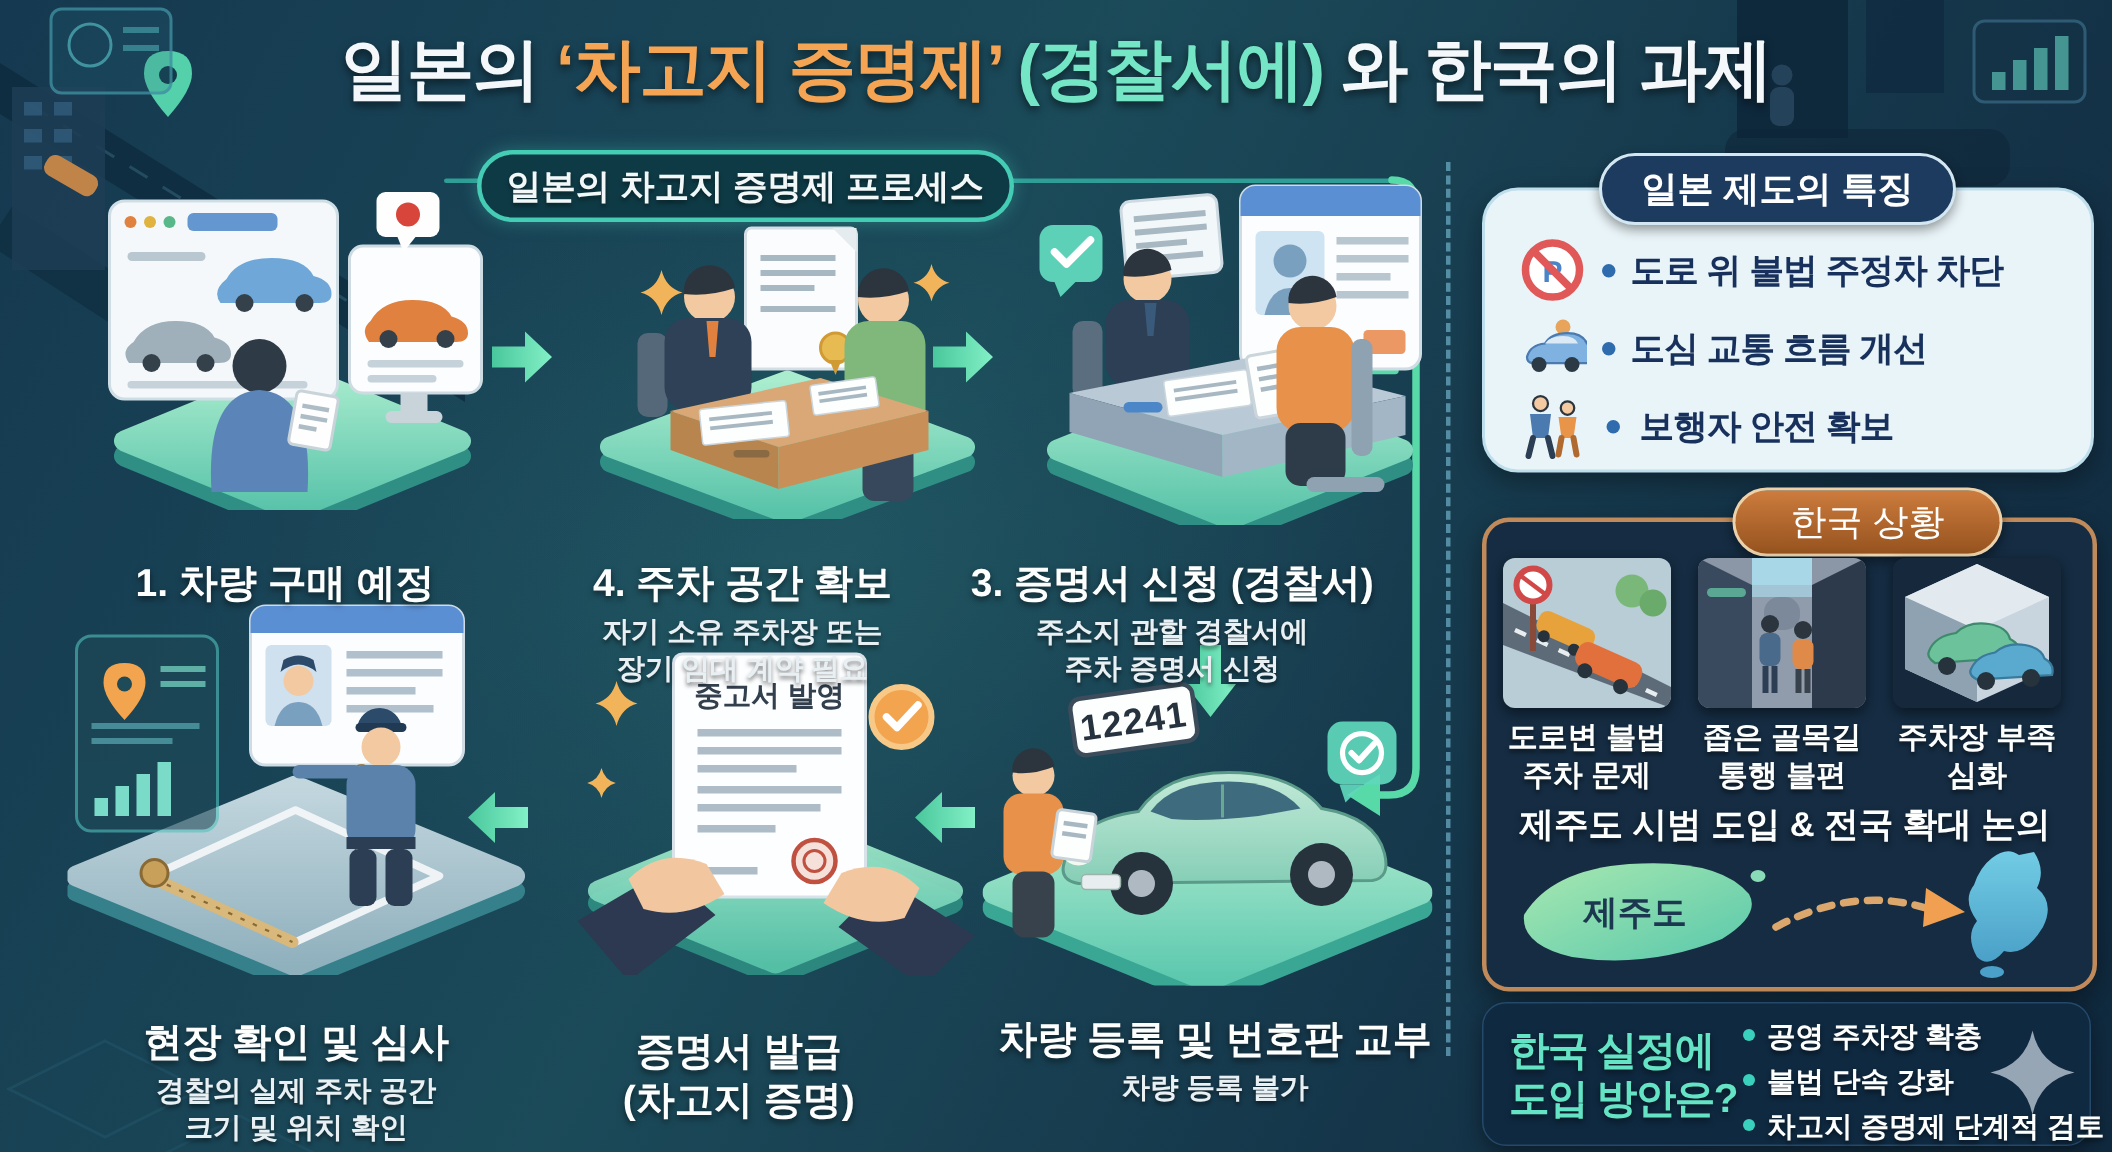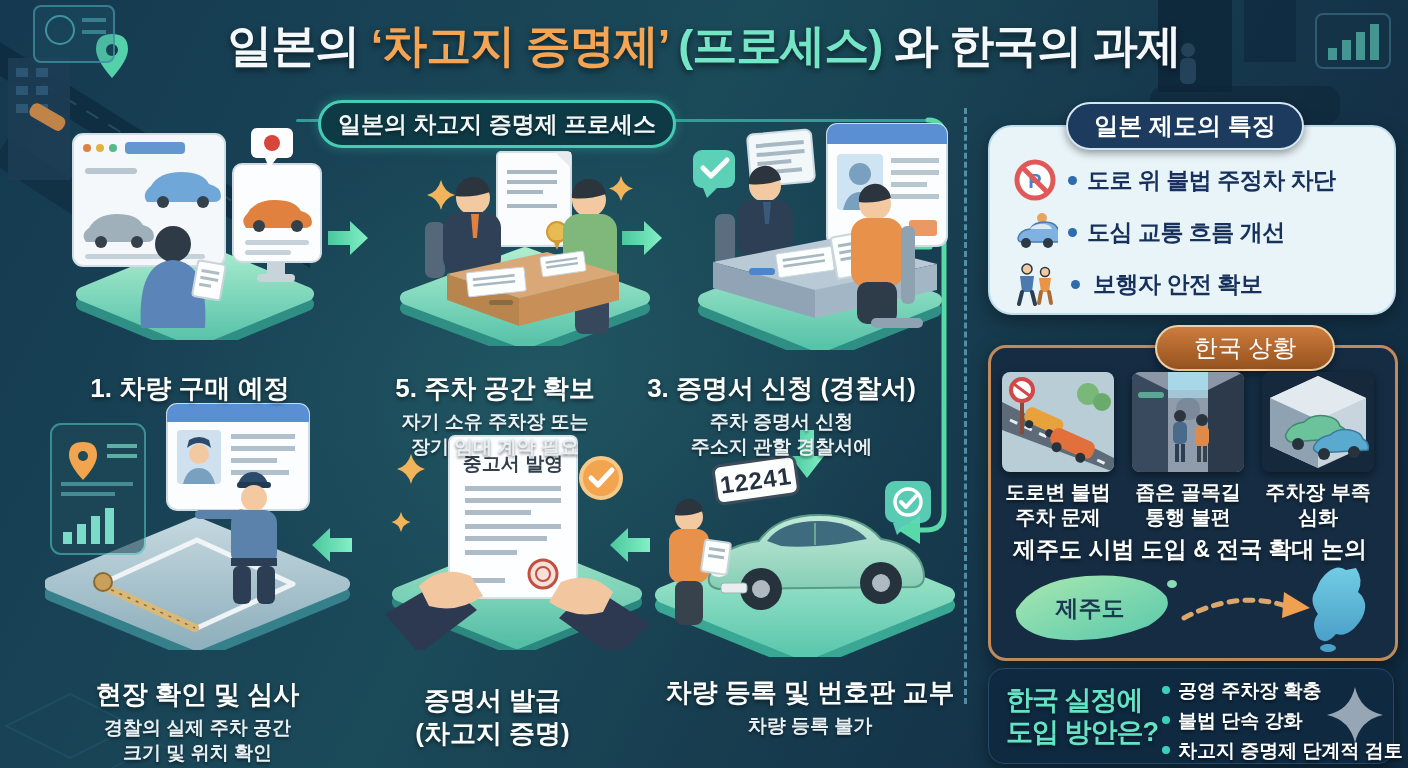--- a/index.html
+++ b/index.html
@@ -119,21 +119,21 @@
     <g opacity=".8">
         <circle cx="1188" cy="50" r="7" fill="#2a4a62"></circle>
         <rect x="1180" y="58" width="16" height="26" rx="6" fill="#2a4a62"></rect>
       </g>
     <path d="M70,694 L134,726 L70,758 L6,726 Z" fill="none" stroke="#235468" stroke-width="2" opacity=".6"></path>
     <path d="M160,744 L224,776 L160,808 L96,776 Z" fill="none" stroke="#235468" stroke-width="2" opacity=".5"></path>
     <rect x="1150" y="86" width="190" height="38" rx="14" fill="#0e2436" opacity=".55"></rect>
   </svg>
 
   <div class="abs main-title">
-    <span>일본의 </span><span class="hl">‘차고지 증명제’</span><span class="hanja"> (프로세스) </span><span>와 한국의 과제</span>
+    <span>일본의 </span><span class="hl">‘차고지 증명제’</span><span class="hanja"> (경찰서에) </span><span>와 한국의 과제</span>
   </div>
 
   <div class="abs pill-line" style="left:296px;width:24px;"></div>
   <div class="abs pill-line" style="left:668px;width:262px;"></div>
   <div class="abs process-pill">일본의 차고지 증명제 프로세스</div>
 
   <svg class="abs" width="1408" height="768" viewBox="0 0 1408 768" style="left:0;top:0;pointer-events:none;">
     <defs>
       <linearGradient id="ag" x1="0" y1="0" x2="1" y2="0">
         <stop offset="0" stop-color="#49c79c"></stop>
@@ -473,31 +473,31 @@
       <circle cx="253" cy="77" r="13" fill="none" stroke="#fff" stroke-width="3.5"></circle>
       <path d="M246,77 l5,5 l10,-11" fill="none" stroke="#fff" stroke-width="4" stroke-linecap="round" stroke-linejoin="round"></path>
       <polygon points="238,98 254,98 242,110" fill="#5fd8bc" opacity=".92"></polygon>
     </g>
   </svg>
 
   <div class="abs step-label" style="left:40px;top:350px;width:300px;">
     <div class="step-title">1. 차량 구매 예정</div>
   </div>
   <div class="abs step-label" style="left:345px;top:350px;width:300px;">
-    <div class="step-title">5. 주차 공간 확보</div>
+    <div class="step-title">4. 주차 공간 확보</div>
     <div class="step-sub">
       <span>자기 소유 주차장 또는</span>
       <span>장기 임대 계약 필요</span>
     </div>
   </div>
   <div class="abs step-label" style="left:624px;top:350px;width:315px;">
     <div class="step-title">3. 증명서 신청 (경찰서)</div>
     <div class="step-sub">
+      <span>주소지 관할 경찰서에</span>
       <span>주차 증명서 신청</span>
-      <span>주소지 관할 경찰서에</span>
     </div>
   </div>
   <div class="abs step-label" style="left:650px;top:654px;width:320px;">
     <div class="step-title">차량 등록 및 번호판 교부</div>
     <div class="step-sub">
       <span>차량 등록 불가</span>
     </div>
   </div>
   <div class="abs step-label" style="left:360px;top:662px;width:265px;">
     <div class="step-title">증명서 발급</div>

